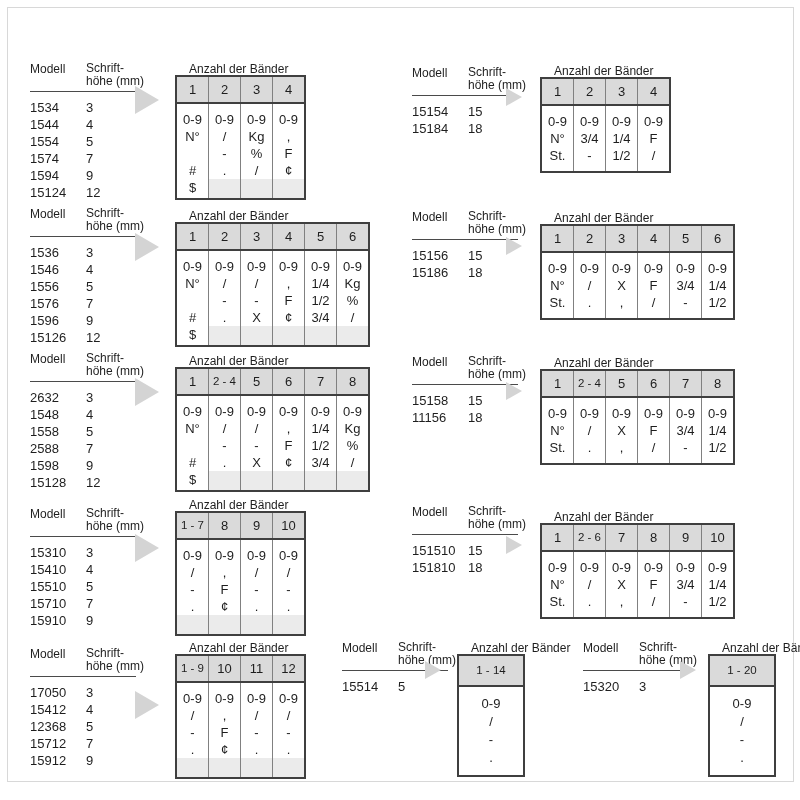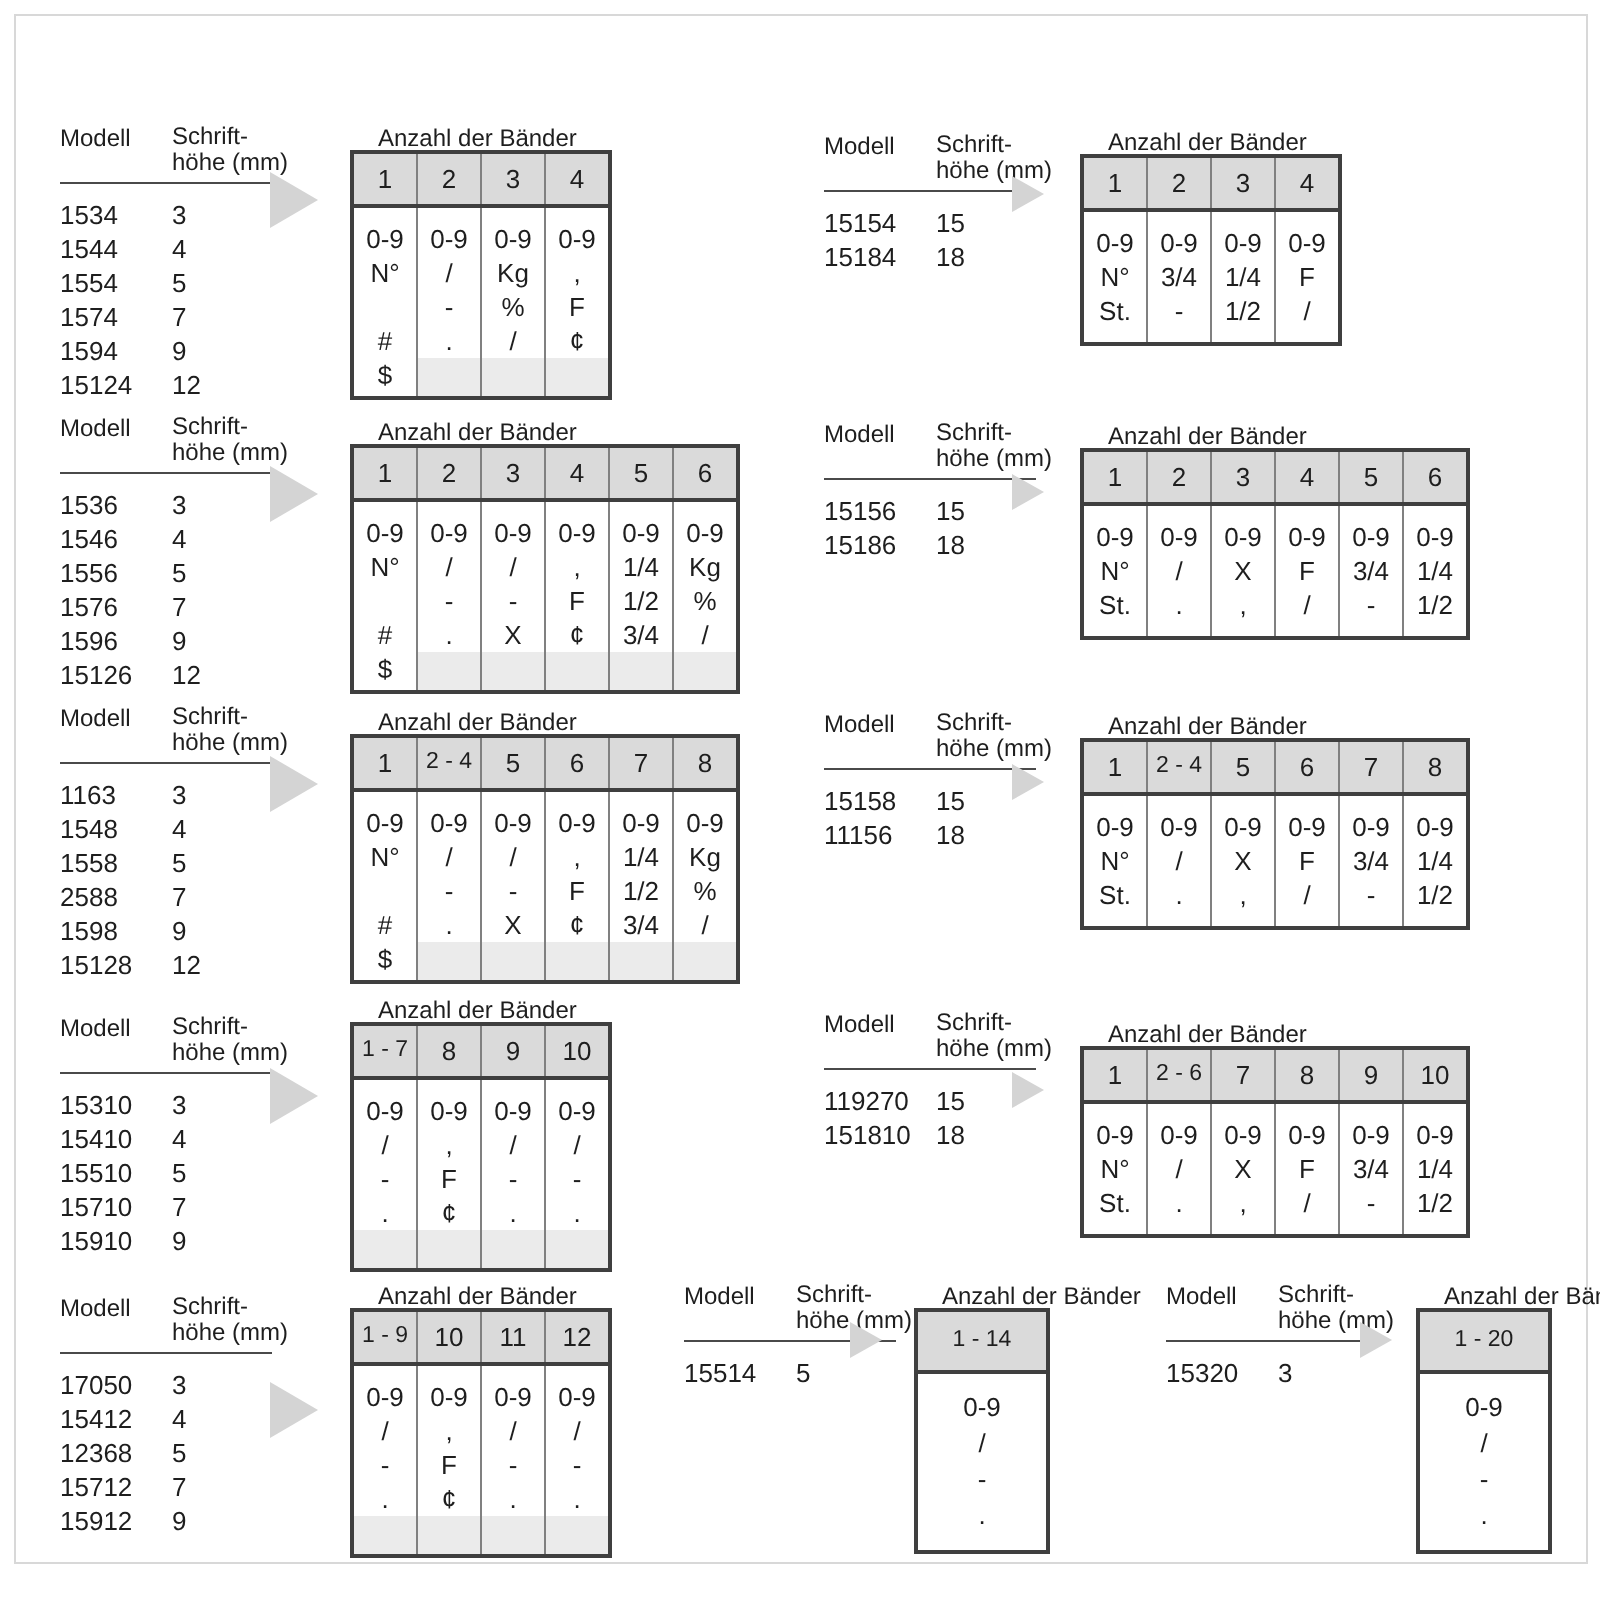--- a/index.html
+++ b/index.html
@@ -395,21 +395,21 @@
     <div class="block b5">
     <div class="mwrap">
       <span class="l-modell">Modell</span>
       <span class="l-schrift">
           <span>Schrift-</span>
           <span>höhe (mm)</span>
         </span>
       <div class="munderline"></div>
       <div class="mlist">
           <div class="mrow">
-            <span class="mnum">1163</span>
+            <span class="mnum">2632</span>
             <span class="mh">3</span>
           </div>
           <div class="mrow">
             <span class="mnum">1548</span>
             <span class="mh">4</span>
           </div>
           <div class="mrow">
             <span class="mnum">1558</span>
             <span class="mh">5</span>
           </div>
@@ -653,21 +653,21 @@
     <div class="block b8">
     <div class="mwrap">
       <span class="l-modell">Modell</span>
       <span class="l-schrift">
           <span>Schrift-</span>
           <span>höhe (mm)</span>
         </span>
       <div class="munderline"></div>
       <div class="mlist">
           <div class="mrow">
-            <span class="mnum">119270</span>
+            <span class="mnum">151510</span>
             <span class="mh">15</span>
           </div>
           <div class="mrow">
             <span class="mnum">151810</span>
             <span class="mh">18</span>
           </div>
         </div>
     </div>
     <div class="arrow"></div>
     <div class="twrap">

